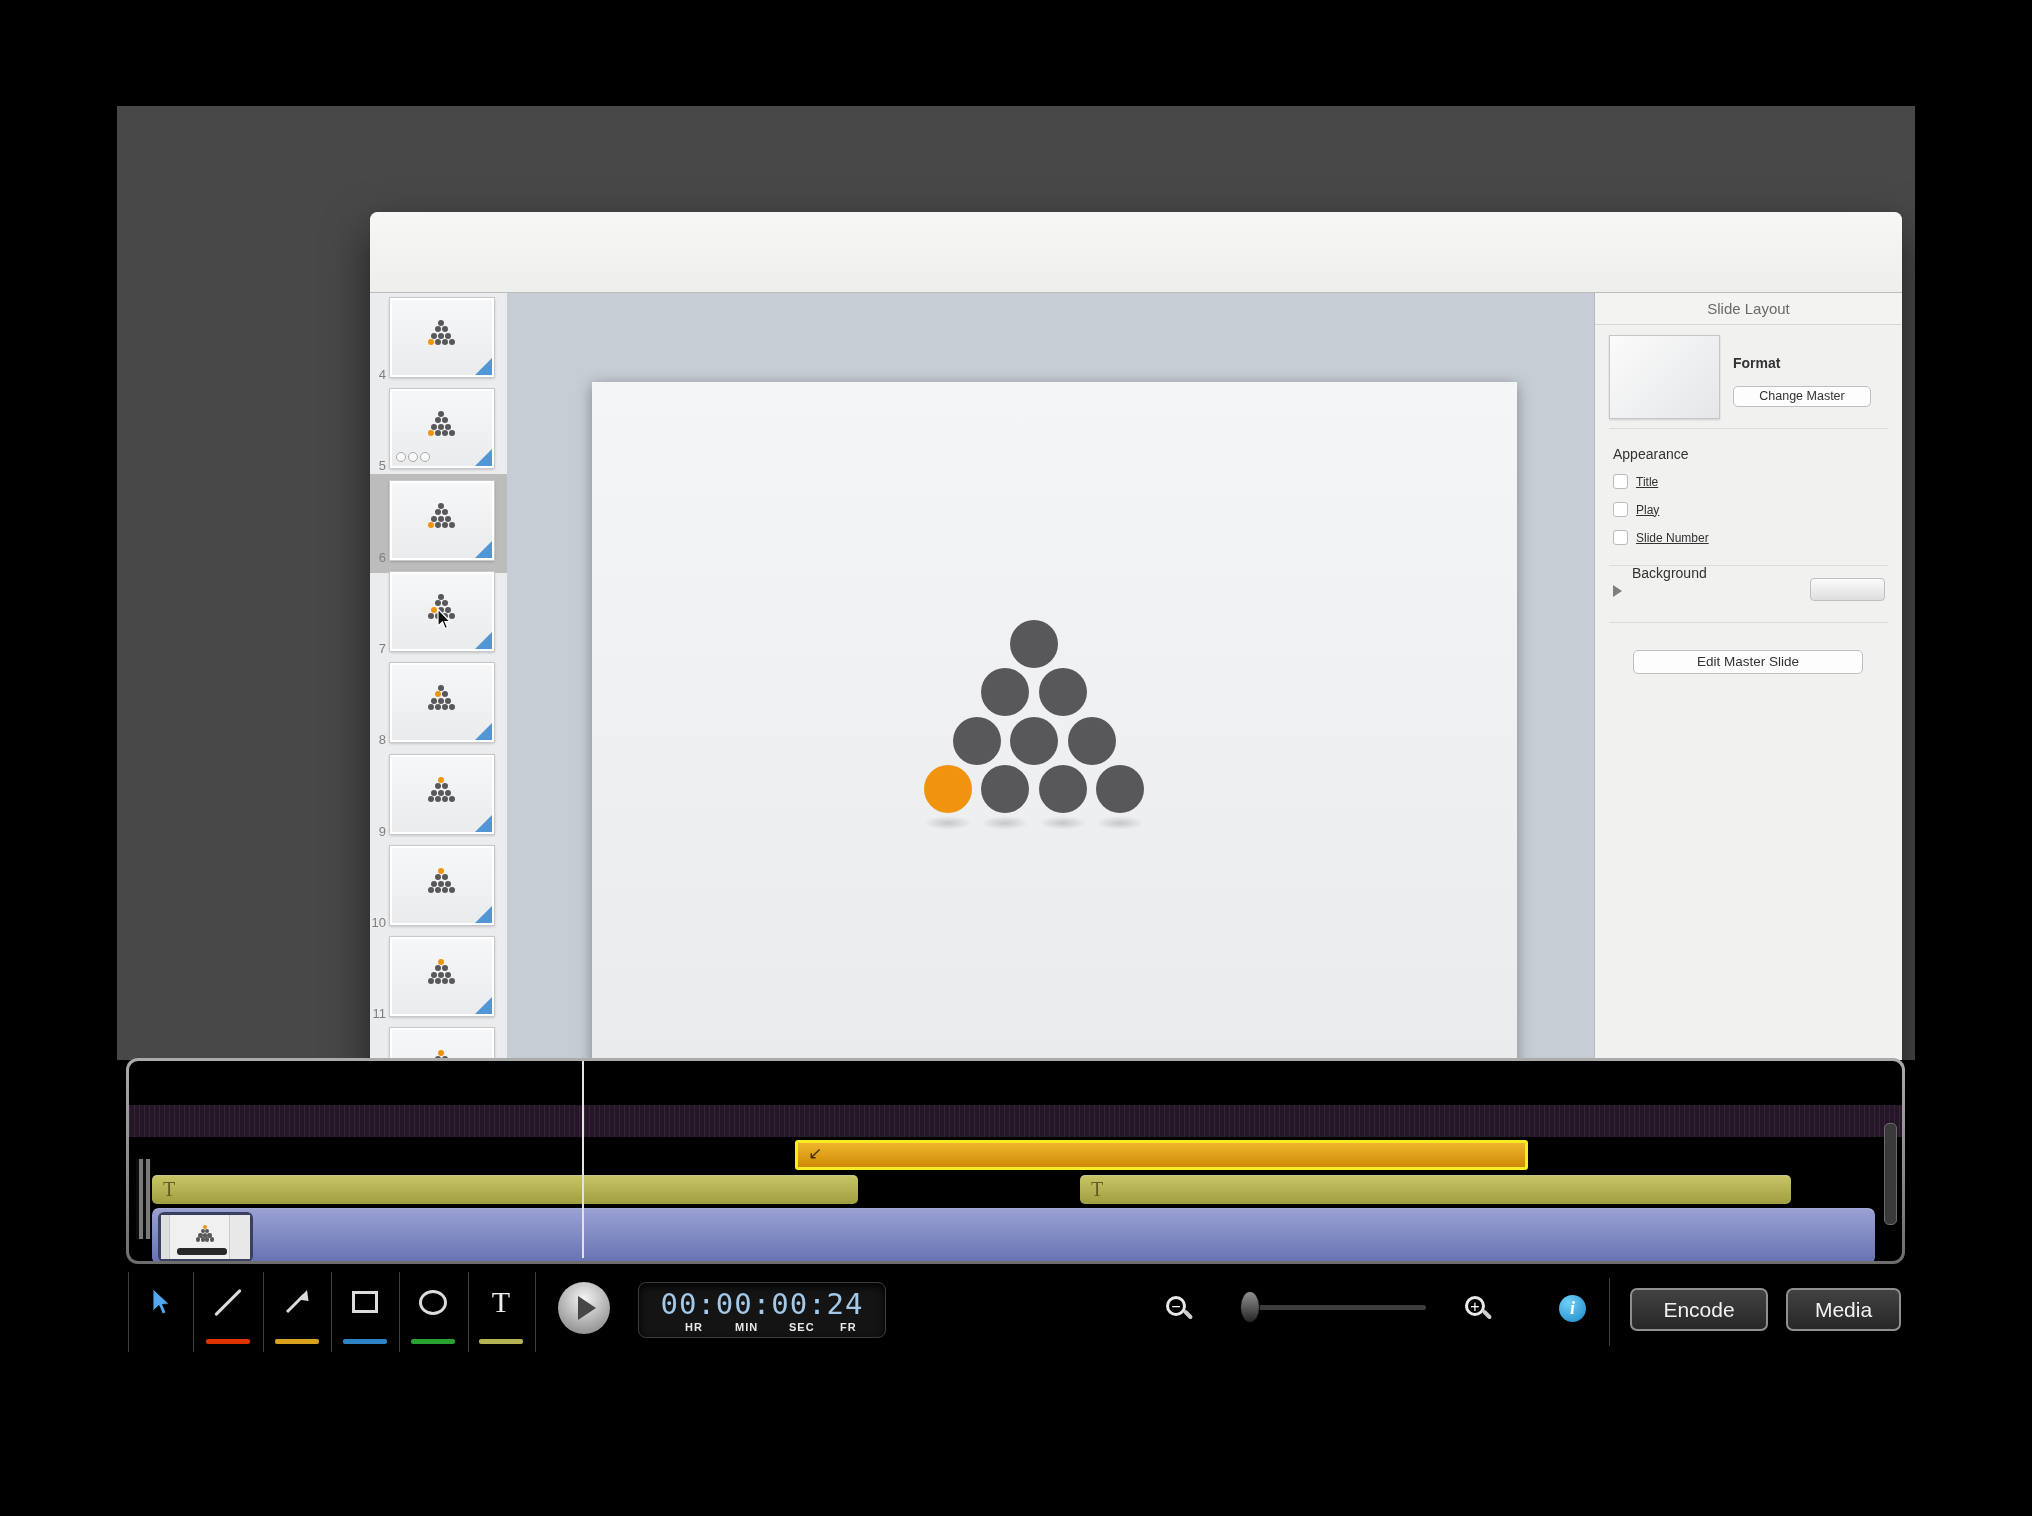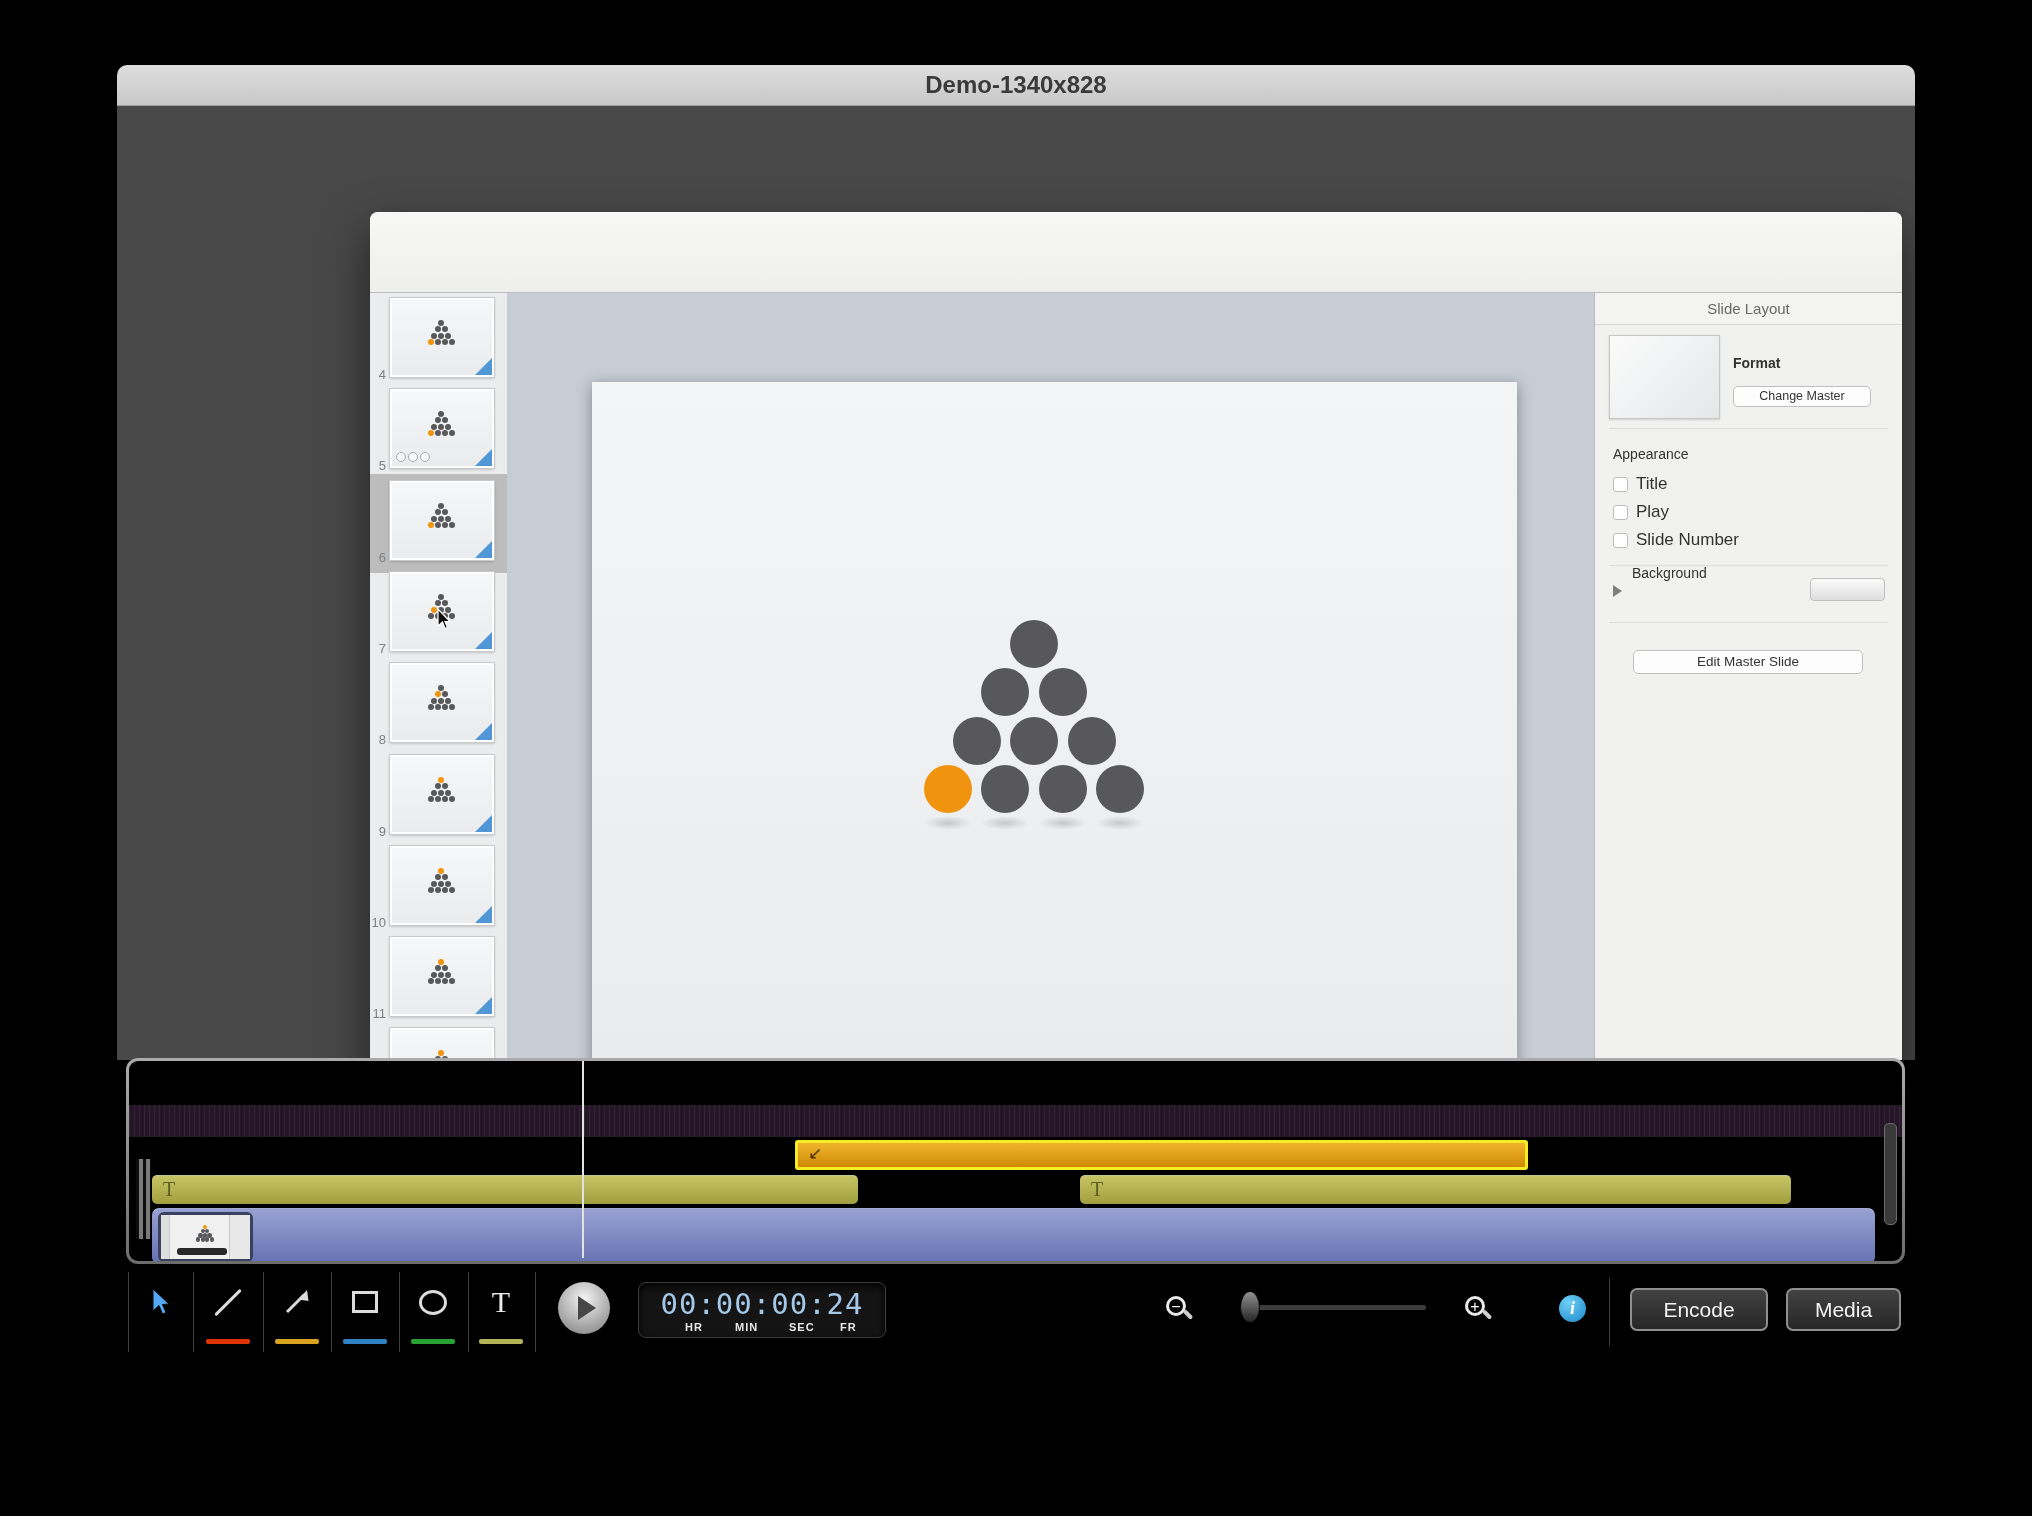--- a/index.html
+++ b/index.html
@@ -78,21 +78,21 @@
     text-align:center;font-size:15px;color:#6a6a6a;border-bottom:1px solid #d8d8d8;background:#f3f3f1;}
   .master-preview{position:absolute;left:14px;top:42px;width:109px;height:82px;
     background:linear-gradient(135deg,#fbfbfb,#e4e6e8);border:1px solid #c6c6c6;box-shadow:0 1px 2px rgba(0,0,0,.15);}
   .master-name{position:absolute;left:138px;top:62px;font-size:14px;font-weight:700;color:#333;}
   .btn-light{position:absolute;background:#fdfdfd;border:1px solid #bfbfbf;border-radius:5px;
     font-size:12.5px;color:#333;text-align:center;box-sizing:border-box;}
   .insp-divider{position:absolute;left:14px;right:14px;height:1px;background:#dcdcdc;}
   .insp-label{position:absolute;font-size:14px;color:#333;}
   .checkrow{position:absolute;left:18px;display:flex;align-items:center;gap:8px;}
   .checkbox{width:15px;height:15px;background:#fff;border:1px solid #bcbcbc;border-radius:3px;box-sizing:border-box;}
-  .checklabel{font-size:17px;color:#333;}
+  .checklabel{font-size:12px;color:#333;text-decoration:underline;}
   .disc-tri{position:absolute;left:18px;width:0;height:0;border-top:6px solid transparent;
     border-bottom:6px solid transparent;border-left:9px solid #7f7f7f;}
   .color-well{position:absolute;left:215px;width:75px;height:23px;border:1px solid #bfbfbf;border-radius:4px;
     background:linear-gradient(#fbfbfb,#dedede);box-sizing:border-box;}
 
   
   .caption-overlay{position:absolute;left:334px;top:757px;width:1263px;height:251px;
     background:rgba(96,100,48,.55);z-index:50;display:flex;align-items:center;justify-content:center;}
   .caption-text{color:#fff;font-size:128px;font-weight:100;letter-spacing:1px;white-space:nowrap;
     text-shadow:0 0 2px rgba(35,35,18,.85), 0 3px 5px rgba(35,35,18,.35);}
@@ -162,26 +162,20 @@
     display:flex;align-items:center;justify-content:center;box-sizing:border-box;}
 
   .cursor-svg{position:absolute;z-index:5;}
 </style>
 </head>
 <body>
 
 <div class="stage">
 
   <div class="demo-window">
-    <div class="demo-titlebar">
-      <span class="tl red"></span>
-      <span class="tl yel"></span>
-      <span class="tl grn"></span>
-      <div class="demo-title">Demo-1340x828</div>
-    </div>
     <div class="demo-content">
 
       <div class="kn-window">
         <div class="kn-toolbar">
           <span class="kn-dot" style="left:15px"></span>
           <span class="kn-dot" style="left:32px"></span>
           <span class="kn-dot" style="left:49px"></span>
 
           <div class="doc-title" style="left:707px">
             <span class="doc-icon">T</span>

